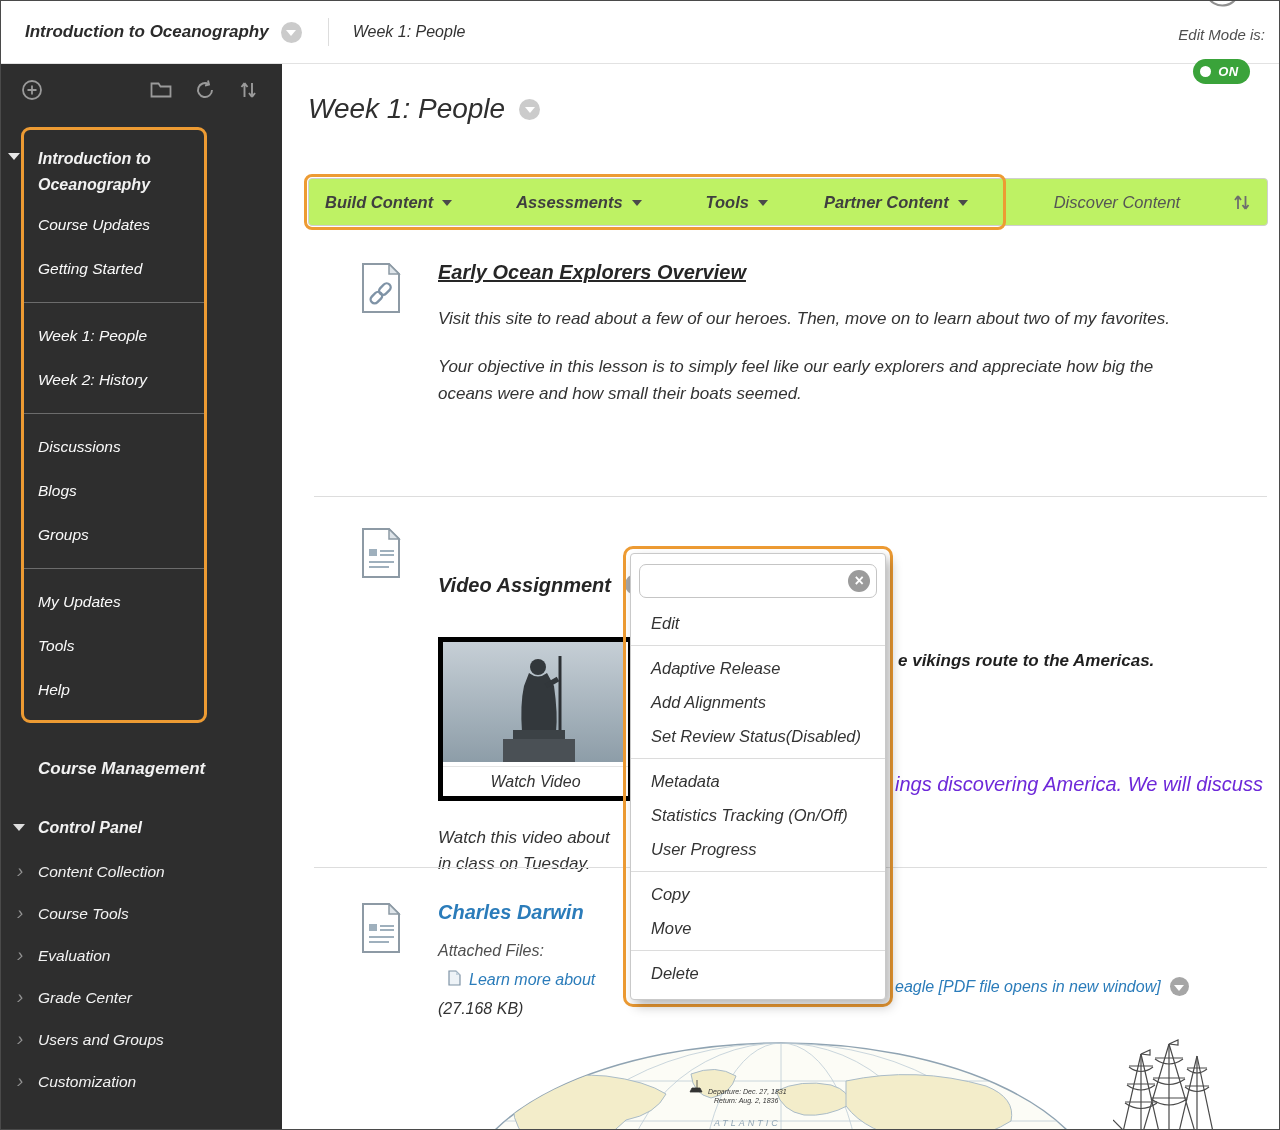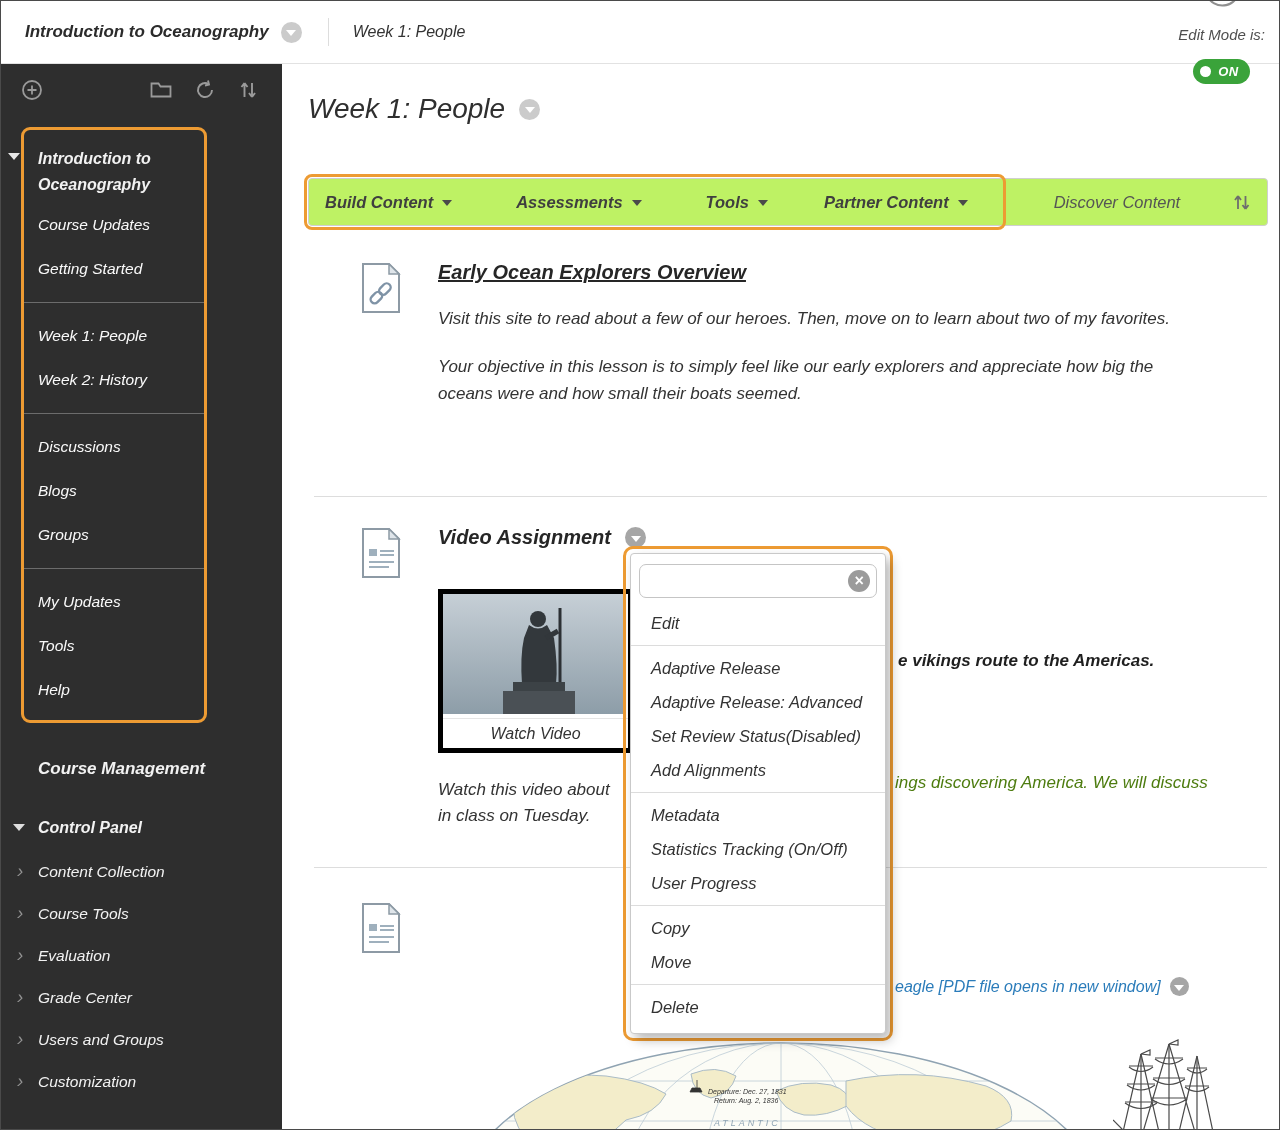--- a/index.html
+++ b/index.html
@@ -65,28 +65,28 @@
   .icon-cell{width:124px;flex:none;padding-left:46px;box-sizing:border-box;padding-top:2px;}
   .body{flex:1;min-width:0;padding-right:40px;}
   .item1{top:198px;} .item2{top:463px;} .item3{top:838px;}
   .divider{position:absolute;left:32px;right:12px;height:1px;background:#ddd;}
   .d1{top:433px;} .d2{top:804px;}
 
   .h-link{font-size:20px;font-weight:bold;color:#262626;text-decoration:underline;cursor:pointer;}
   .h-plain{font-size:20px;font-weight:bold;color:#262626;cursor:pointer;}
   .h-blue{font-size:20px;font-weight:bold;color:#2b7cba;cursor:pointer;}
   .para{margin:22px 0 0;font-size:17px;line-height:1.55;color:#333;max-width:755px;}
-  .title-row{display:flex;align-items:center;gap:14px;}
+  .title-row{display:flex;align-items:flex-start;gap:14px;margin-top:48px;}
 
   .video-fig{margin-top:40px;width:185px;border:5px solid #000000;background:#fff;cursor:pointer;}
   .video-cap{height:29px;line-height:29px;text-align:center;font-size:16px;color:#333;background:#fff;border-top:1px solid #e5e5e5;}
   .left-text{margin-top:24px;width:185px;font-size:17px;line-height:1.55;color:#333;}
 
   .frag-bold{position:absolute;left:616px;top:588px;font-size:17px;font-weight:bold;color:#1f1f1f;z-index:5;white-space:nowrap;}
-  .frag-reg{position:absolute;left:613px;top:710px;font-size:17px;color:#4d7c0f;z-index:5;white-space:nowrap;}
+  .frag-reg{position:absolute;left:613px;top:710px;font-size:20px;color:#6d28d9;z-index:5;white-space:nowrap;}
   .file-frag{position:absolute;left:613px;top:914px;display:flex;align-items:center;gap:9px;z-index:5;white-space:nowrap;}
   .blue-link{color:#2b7cba;font-size:16px;cursor:pointer;}
 
   .attached{margin-top:18px;font-size:16px;color:#4f4f4f;}
   .file-row{margin-top:10px;margin-left:10px;display:flex;align-items:center;gap:8px;}
   .size{margin-top:10px;font-size:16px;color:#333;}
 
   
   .ctx-wrap{position:absolute;left:341px;top:483px;width:270px;box-sizing:border-box;border:3px solid #ED9B33;
             border-radius:10px;padding:4px;z-index:20;}
@@ -324,20 +324,34 @@
     <section class="item item3">
       <div class="icon-cell">
         <span>
           <svg width="42" height="50" viewBox="0 0 42 50">
             <path d="M3 1 h26 l10 10 v38 h-36 z" fill="#fff" stroke="#8d9aa5" stroke-width="2"></path>
             <path d="M29 1 l10 10 h-10 z" fill="#dfe5ea" stroke="#8d9aa5" stroke-width="1.5"></path>
             <rect x="9" y="21" width="8" height="7" fill="#9fb0bd"></rect>
             <path d="M20 23 H34 M20 27 H34 M9 34 H34 M9 39 H29" stroke="#9fb0bd" stroke-width="2"></path>
           </svg>
         </span>
+      </div>
+      <div class="body">
+        <span class="h-blue">Charles Darwin</span>
+        <div class="attached">Attached Files:</div>
+        <div class="file-row">
+          <span>
+            <svg width="13" height="16" viewBox="0 0 13 16">
+              <path d="M1 1 h7 l4 4 v10 h-11 z" fill="#eef3f7" stroke="#7f93a6" stroke-width="1.2"></path>
+              <path d="M8 1 l4 4 h-4 z" fill="#c3d2dd"></path>
+            </svg>
+          </span>
+          <span class="blue-link">Learn more about</span>
+        </div>
+        <div class="size">(27.168 KB)</div>
       </div>
     </section>
 
     <span class="file-frag">
       <span class="blue-link">eagle [PDF file opens in new window]</span>
       <span class="chev-circle dark sm">
           <span class="tri"></span>
         </span>
     </span>
 
@@ -393,23 +407,22 @@
     </div>
 
     <div class="ctx-wrap">
       <div class="ctx-inner">
         <div class="ctx-head">
           <span class="close-icon">×</span>
         </div>
         <div class="ctx-item">Edit</div>
         <div class="ctx-div"></div>
         <div class="ctx-item">Adaptive Release</div>
-        <div class="ctx-item">Adaptive Release: Advanced</div>
+        <div class="ctx-item">Add Alignments</div>
         <div class="ctx-item">Set Review Status(Disabled)</div>
-        <div class="ctx-item">Add Alignments</div>
         <div class="ctx-div"></div>
         <div class="ctx-item">Metadata</div>
         <div class="ctx-item">Statistics Tracking (On/Off)</div>
         <div class="ctx-item">User Progress</div>
         <div class="ctx-div"></div>
         <div class="ctx-item">Copy</div>
         <div class="ctx-item">Move</div>
         <div class="ctx-div"></div>
         <div class="ctx-item">Delete</div>
       </div>

